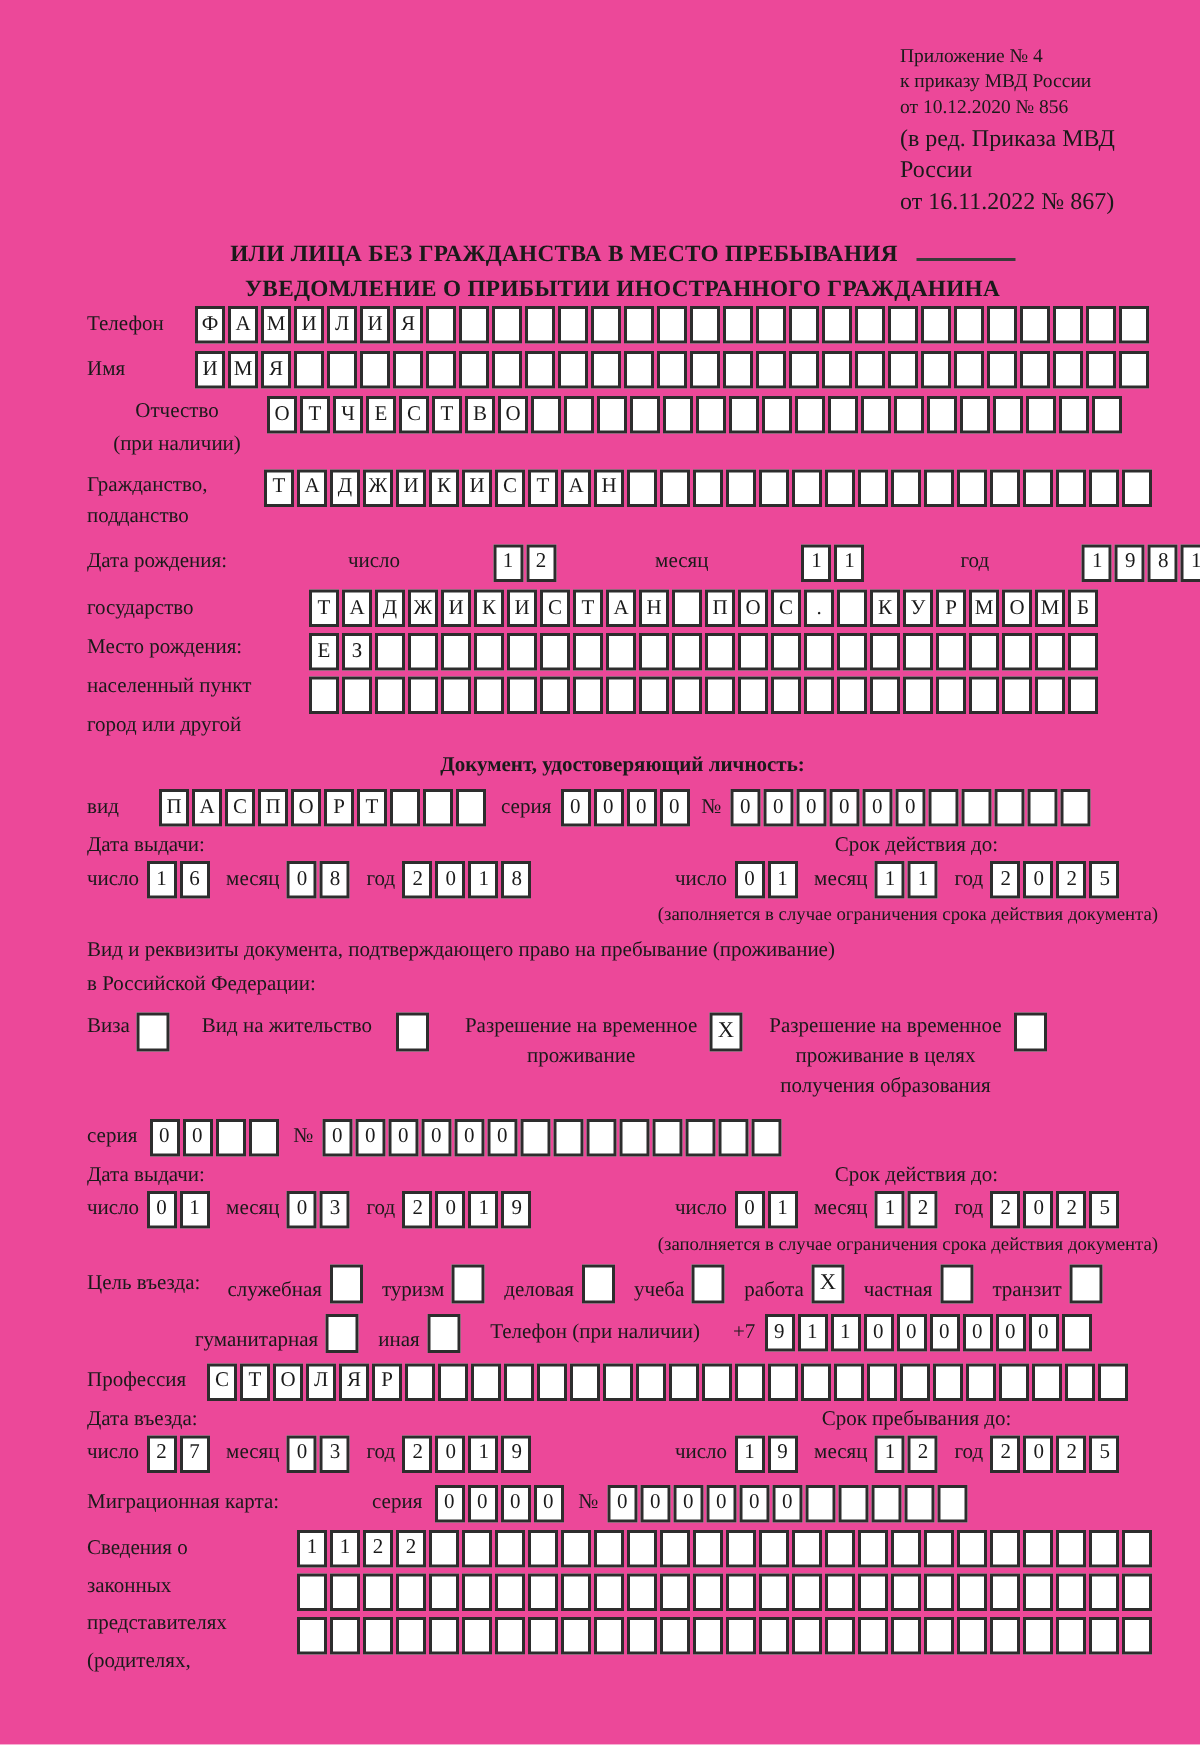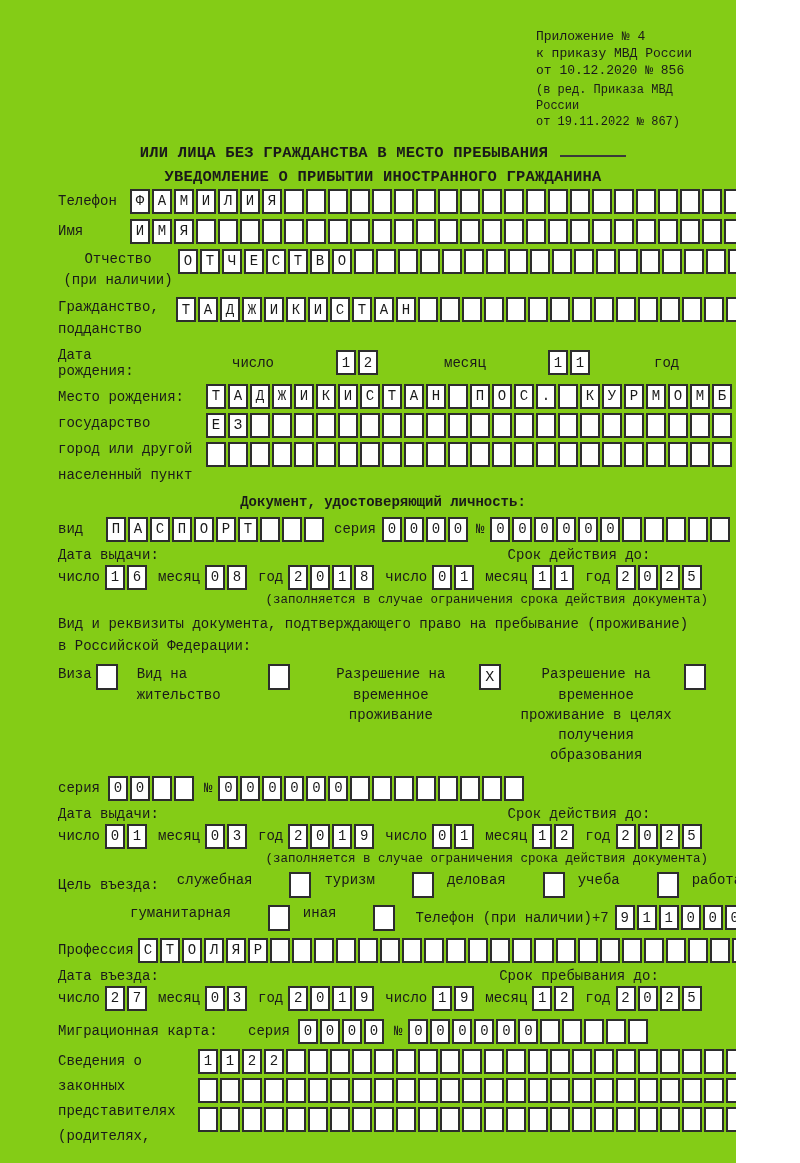--- a/index.html
+++ b/index.html
@@ -1,39 +1,39 @@
 <!DOCTYPE html>
 <html><head>
 <meta charset="utf-8">
 <style>
   html,body{margin:0;padding:0;background:#fff;}
   .page{
-    width:736px;height:1163px;box-sizing:border-box;overflow:hidden;
+    width:800px;height:1163px;box-sizing:border-box;overflow:hidden;
     padding:28px 28px 16px 58px;
-    font-family:Liberation Mono, monospace;
-    font-size:14px;color:#1a1a1a;background:#84cc16;
+    font-family:Liberation Serif, serif;
+    font-size:14px;color:#1a1a1a;background:#ec4899;
   }
   
   .cells{display:inline-flex;flex-wrap:nowrap;}
   .cell{
     flex:0 0 auto;width:20px;height:25px;margin-right:2px;
     border:2px solid #2d2d2d;box-sizing:border-box;background:#fff;
     display:inline-flex;align-items:center;justify-content:center;
     font-size:14px;line-height:1;
   }
   .cb .cell{width:22px;height:26px;font-size:15px;}
   
   .row{display:flex;align-items:center;margin-bottom:5px;}
   .row.top{align-items:flex-start;}
   .lbl{flex:0 0 auto;}
   .gap6{width:6px;flex:0 0 auto;} .gap8{width:8px;flex:0 0 auto;}
   .gap10{width:10px;flex:0 0 auto;}
   
   .top-right{width:178px;margin-left:auto;margin-right:-6px;font-size:13px;line-height:1.32;}
-  .top-right .amend{font-size:12px;margin-top:4px;line-height:1.3;}
+  .top-right .amend{font-size:16px;margin-top:4px;line-height:1.3;}
   .form-label{text-align:right;font-weight:bold;margin:14px 6px 0 0;font-size:14.5px;letter-spacing:.5px;}
   .title{text-align:center;font-weight:bold;font-size:15.5px;line-height:1.5;margin-top:12px;letter-spacing:.2px;}
   .blank-line{display:inline-block;width:66px;height:13px;border-bottom:2px solid #3a3a3a;margin-left:12px;}
   .sect{font-weight:bold;font-size:14px;margin-top:22px;margin-bottom:14px;letter-spacing:.2px;}
   
   .w72{width:72px;} .w120{width:120px;text-align:center;} .w118{width:118px;} .w108{width:108px;}
   .lbl2{line-height:1.55;}
   
   .twocol{display:flex;align-items:flex-start;margin-bottom:4px;}
   .col-labels{flex:0 0 auto;line-height:26px;}
@@ -54,36 +54,36 @@
   .dates .grp .cells{margin-right:9px;}
   .note{font-size:12.5px;text-align:right;margin:3px 0 6px;}
   
   .visa{display:flex;align-items:flex-start;margin:7px 0 10px;}
   .opt{display:flex;align-items:flex-start;}
   .opt .opt-label{line-height:1.45;}
   .opt .cb{margin-left:8px;margin-top:0;}
   .center{text-align:center;}
   
   .purpose{display:flex;align-items:center;margin-bottom:7px;}
-  .purpose .opt{align-items:flex-start;margin-right:11px;gap:32px;}
+  .purpose .opt{align-items:flex-end;margin-right:11px;}
   .purpose .opt .cb{margin-left:5px;}
   .indent72{margin-left:72px;}
 </style>
 </head>
 <body>
 
 <div class="page">
 
   <div class="top-right">
     <div>Приложение № 4</div>
     <div>к приказу МВД России</div>
     <div>от 10.12.2020 № 856</div>
     <div class="amend">
       <div>(в ред. Приказа МВД России</div>
-      <div>от 19.11.2022 № 867)</div>
+      <div>от 16.11.2022 № 867)</div>
     </div>
   </div>
 
 
   <div class="title">
     <div>
       <span>ИЛИ ЛИЦА БЕЗ ГРАЖДАНСТВА В МЕСТО ПРЕБЫВАНИЯ</span><span class="blank-line"></span>
     </div>
     <div>УВЕДОМЛЕНИЕ О ПРИБЫТИИ ИНОСТРАННОГО ГРАЖДАНИНА</div>
   </div>
@@ -264,24 +264,24 @@
     <span class="gap10"></span>
     <span class="lbl">женский</span>
     <span class="gap8"></span>
     <span class="cells cb">
         <span class="cell"></span>
       </span>
   </div>
 
   <div class="twocol" style="margin-top:3px;">
     <div class="col-labels place-labels">
+      <div>государство</div>
       <div>Место рождения:</div>
-      <div>государство</div>
+      <div>населенный пункт</div>
       <div>город или другой</div>
-      <div>населенный пункт</div>
     </div>
     <div class="col-rows">
       <div class="cells">
           <span class="cell">Т</span>
           <span class="cell">А</span>
           <span class="cell">Д</span>
           <span class="cell">Ж</span>
           <span class="cell">И</span>
           <span class="cell">К</span>
           <span class="cell">И</span>

